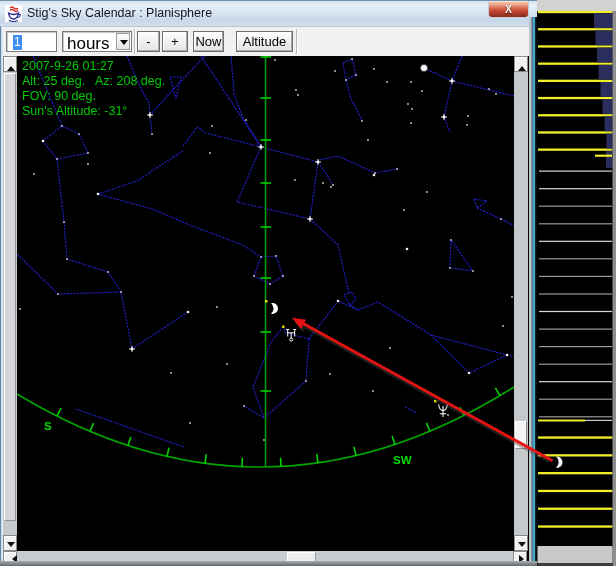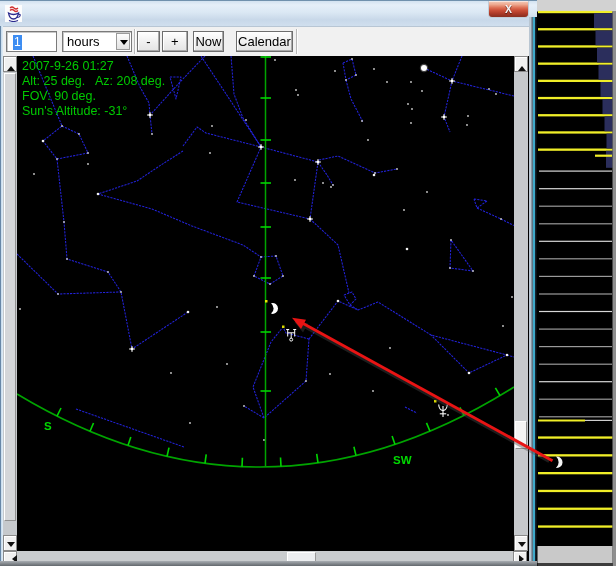--- a/index.html
+++ b/index.html
@@ -7,21 +7,21 @@
 #win{left:0;top:0;width:537px;height:566px}
 #titlebar{left:0;top:0;width:537px;height:26px;background:linear-gradient(180deg,#d3e2f0 0%,#e6eff8 16%,#dbe8f4 45%,#c8d8e9 75%,#d0dfee 100%);border-top:1px solid #7191ad}
 #title{position:absolute;left:27px;top:5px;font-size:12.5px;color:#15151e}
 #closebtn{position:absolute;left:488px;top:0px;width:41px;height:17px;background:linear-gradient(180deg,#f3cdbd 0%,#eda88f 22%,#dd7055 42%,#ca4f38 58%,#ad3a28 78%,#8e3021 95%);border:1px solid #c2cdd8;border-top:none;border-radius:0 0 4px 4px;box-shadow:inset 0 1px 0 rgba(255,255,255,.5)}
 #closebtn span{position:absolute;left:0;right:0;top:2px;text-align:center;color:#f4f6f8;font-size:10.5px;font-weight:bold;text-shadow:0 1px 1px #4a1a12}
 #toolbar{left:3px;top:26px;width:525.5px;height:29.5px;background:#f1f1f1;border-top:1px solid #b8c6d4}
 .tbtn{position:absolute;top:3.5px;height:21px;background:linear-gradient(180deg,#fff,#efefef 55%,#e4e4e4);border:1px solid #6e6e6e;box-shadow:inset -1px -1px 0 #a9a9a9,inset 1px 1px 0 #fff;font-size:13px;color:#000;text-align:center;line-height:19px}
 .sep{position:absolute;top:2px;height:25px;width:2px;border-left:1px solid #b8b8b8;border-right:1px solid #fdfdfd}
 #input1{position:absolute;left:3px;top:3.5px;width:51px;height:21px;background:#fff;border:1px solid #7a7a7a;box-shadow:inset 1px 1px 0 #c8c8c8}
 #input1 .sel{position:absolute;left:6px;top:3.5px;width:8.5px;height:14.5px;background:#3d8df2;color:#fff;font-size:12px;text-align:center;line-height:14.5px}
-#combo{position:absolute;left:59px;top:3.5px;width:70px;height:21px;background:#fff;border:1px solid #7a7a7a;box-shadow:inset 1px 1px 0 #c8c8c8;font-size:13px;color:#000}
+#combo{position:absolute;left:59px;top:3.5px;width:70px;height:21px;background:#fff;border:1px solid #7a7a7a;box-shadow:inset 1px 1px 0 #c8c8c8;font-size:17px;color:#000}
 #combo .txt{position:absolute;left:4px;top:2px}
 #combo .arr{position:absolute;right:1px;top:1px;width:14px;height:17px;background:linear-gradient(180deg,#fdfdfd,#e2e2e2);border:1px solid #9a9a9a}
 #combo .arr:after{content:"";position:absolute;left:3px;top:6px;border:4px solid transparent;border-top:5px solid #000}
 #chartwrap{left:17px;top:56px;width:497px;height:495px;background:#f97316}
 .sb-btn{position:absolute;background:#f0f0f0;border:1px solid #8a8a8a;box-shadow:inset 1px 1px 0 #fff}
 .tri{position:absolute;width:0;height:0}
 #vsl{left:3px;top:56px;width:14px;height:495px;background:#c6c9cc}
 #vsr{left:513.5px;top:56px;width:14px;height:495px;background:#c6c9cc}
 #hs{left:3px;top:551px;width:524px;height:14.5px;background:#c9ccce}
 #winborderL{left:0;top:26px;width:3px;height:535px;background:linear-gradient(90deg,#6787a7 0,#6787a7 1px,#c3d8ea 1px,#e2eef8 100%)}
@@ -31,37 +31,38 @@
 <div id="stage">
 <div id="win" class="abs">
 <div id="titlebar" class="abs">
 <svg class="abs" style="left:5px;top:4px" width="17" height="17" viewBox="0 0 17 17">
 <rect width="17" height="17" fill="#fdfdfd"></rect>
 <path d="M5,3 q2,-2 4,0 q2,2 4,0 M5,5.5 q2,-2 4,0 q2,2 4,0" stroke="#d03030" stroke-width="1.2" fill="none"></path>
 <path d="M3.5,8 q5,3 10,0 q-1,6 -5,6 q-4,0 -5,-6 z" fill="none" stroke="#2a2a8e" stroke-width="1.3"></path>
 <path d="M13,9 q3,0 2,2 q-0.7,1.5 -3,1.5" fill="none" stroke="#2a2a8e" stroke-width="1.1"></path>
 <path d="M4,15.5 q4.5,2 9,0" stroke="#2a2a8e" stroke-width="1.2" fill="none"></path>
 </svg>
+<span id="title">Stig's Sky Calendar : Planisphere</span>
 <div id="closebtn">
           <span>X</span>
         </div>
 </div>
 <div id="toolbar" class="abs">
 <div id="input1">
           <span class="sel">1</span>
         </div>
 <div id="combo">
           <span class="txt">hours</span>
           <span class="arr"></span>
         </div>
 <div class="sep" style="left:131px"></div>
 <div class="tbtn" style="left:134px;width:23px">-</div>
 <div class="tbtn" style="left:158.5px;width:26.5px">+</div>
 <div class="tbtn" style="left:190px;width:31px">Now</div>
-<div class="tbtn" style="left:233px;width:57px">Calendar</div>
+<div class="tbtn" style="left:233px;width:57px">Altitude</div>
 <div class="sep" style="left:293px"></div>
 </div>
 <div id="vsl" class="abs">
   <div class="abs" style="left:1px;top:17px;width:12px;height:448px;background:#d4d6d9;border:1px solid #909090;border-left-color:#fff;border-top-color:#fff"></div>
   <div class="sb-btn" style="left:0;top:0;width:14px;height:16px">
           <div class="tri" style="left:3px;top:5px;border:4px solid transparent;border-bottom:5px solid #111"></div>
         </div>
   <div class="sb-btn" style="left:0;top:479px;width:14px;height:16px">
           <div class="tri" style="left:3px;top:6px;border:4px solid transparent;border-top:5px solid #111"></div>
         </div>

